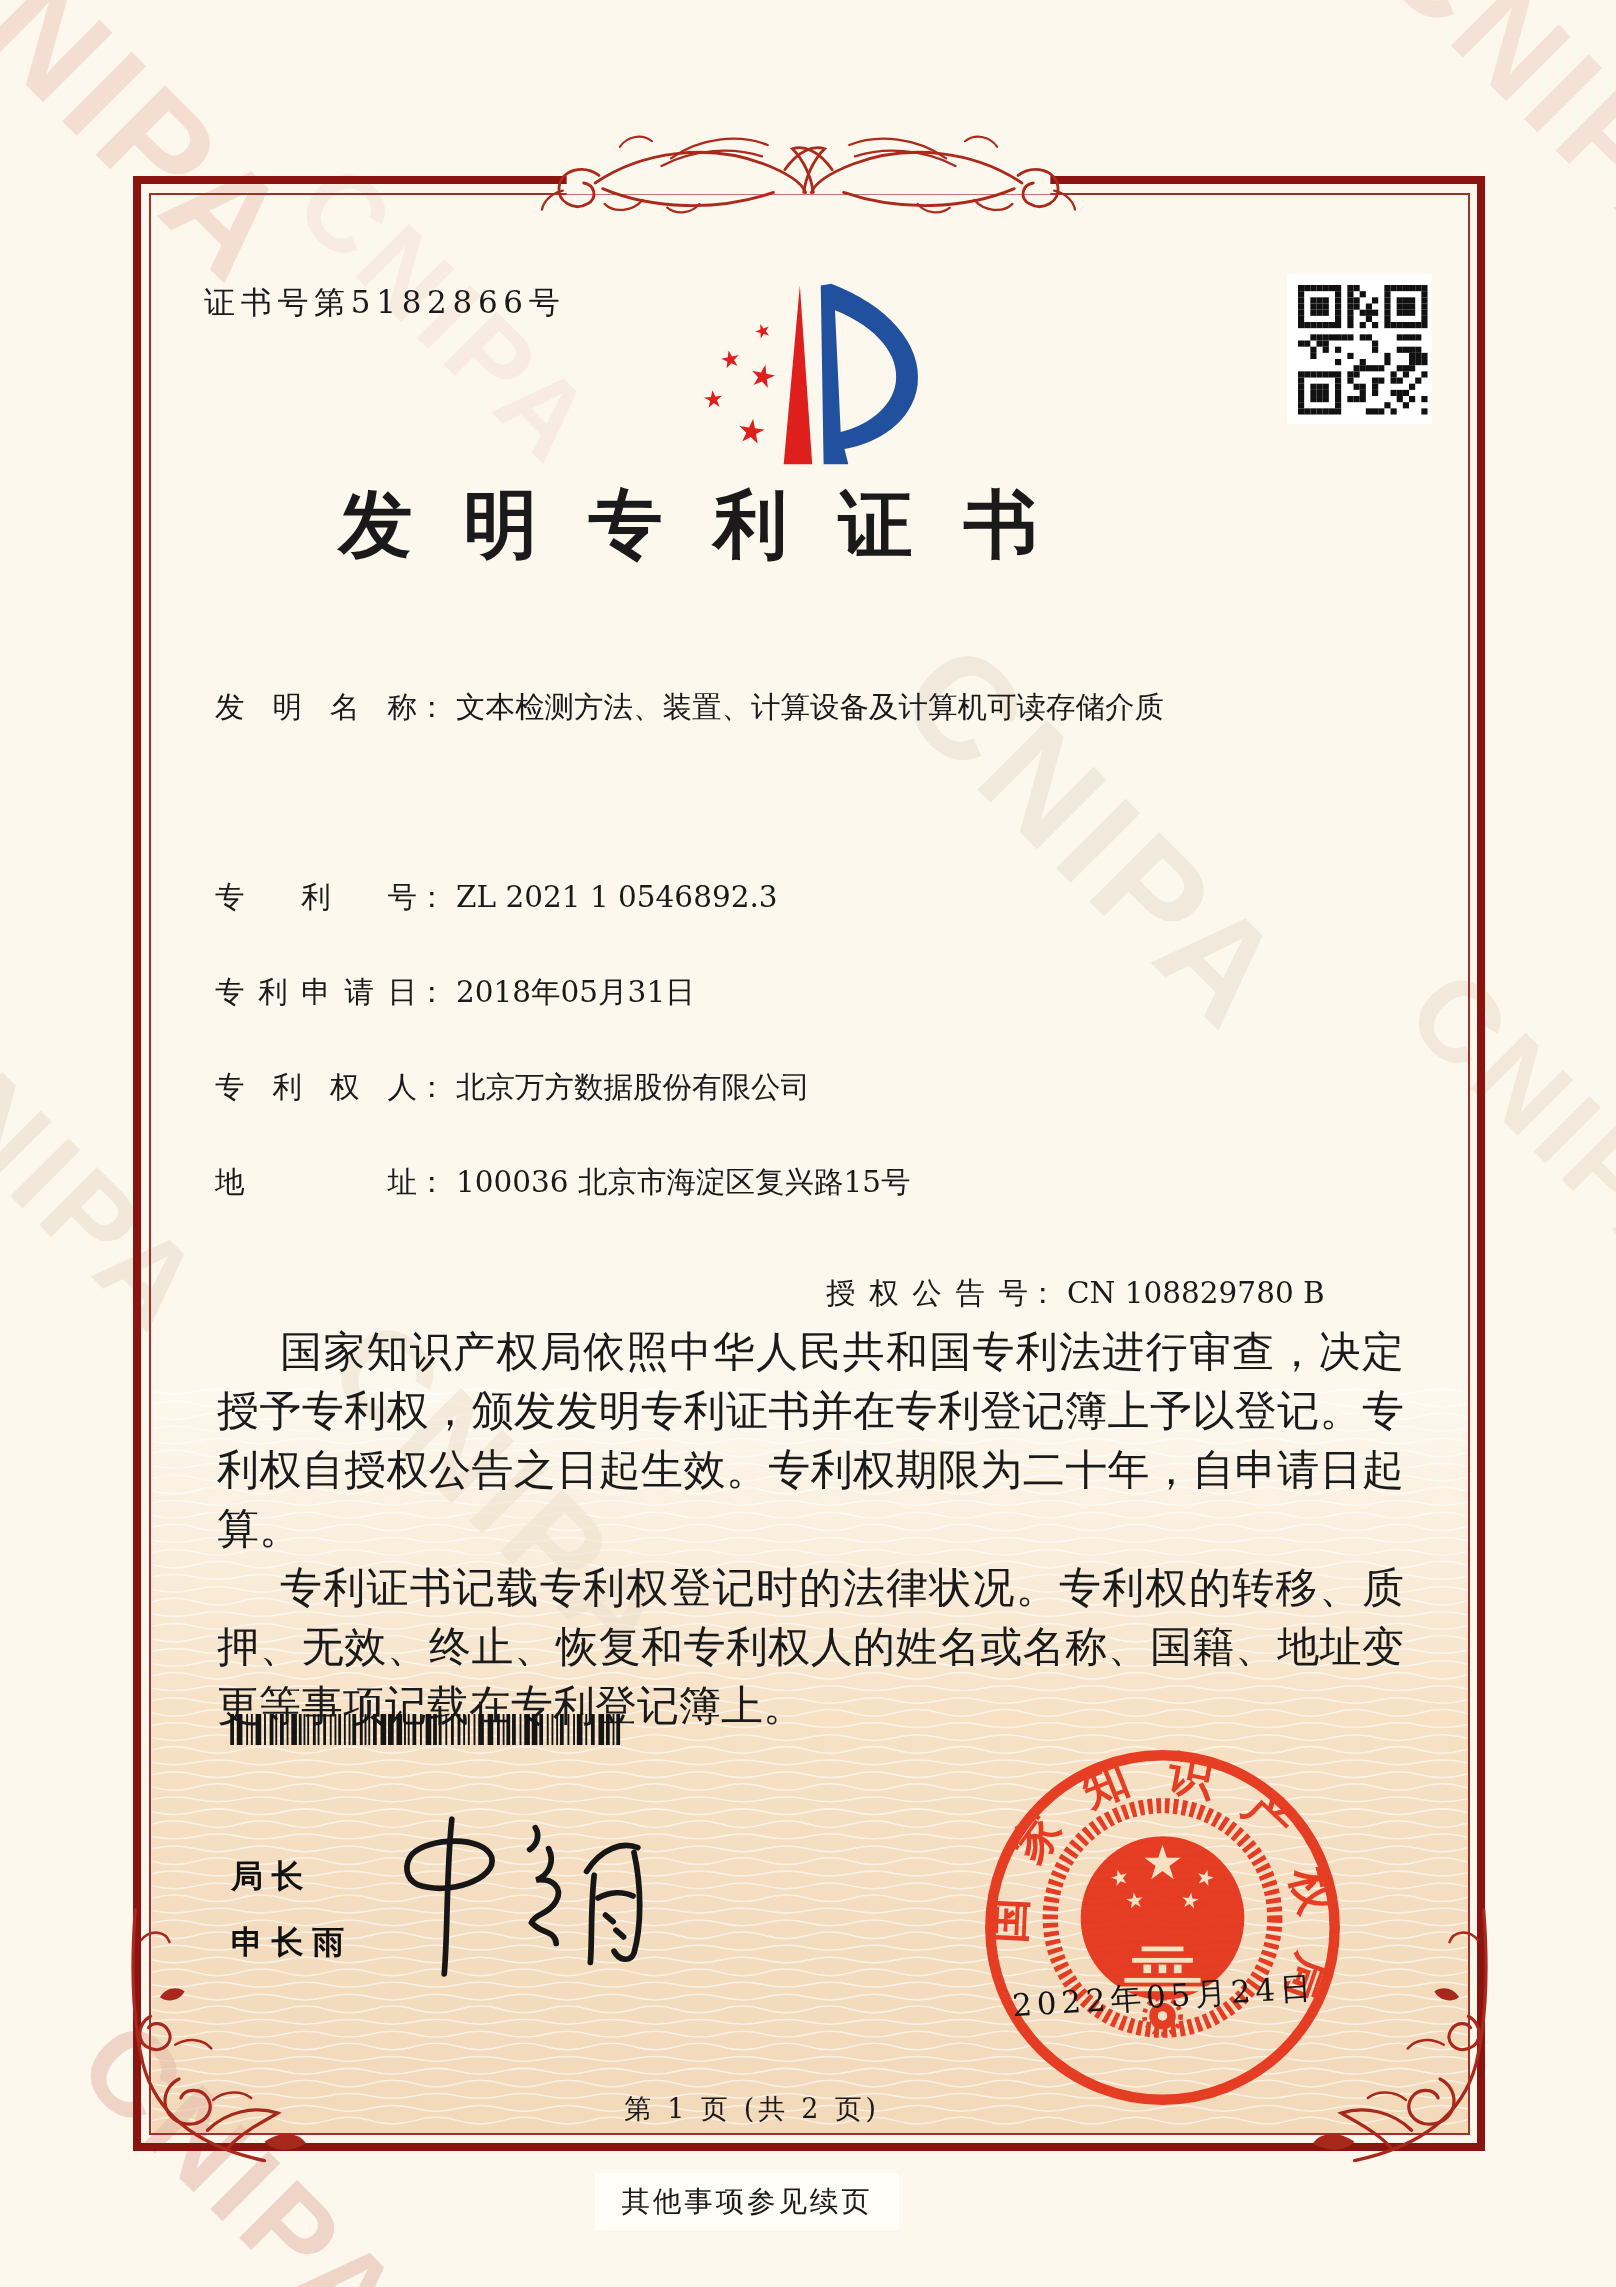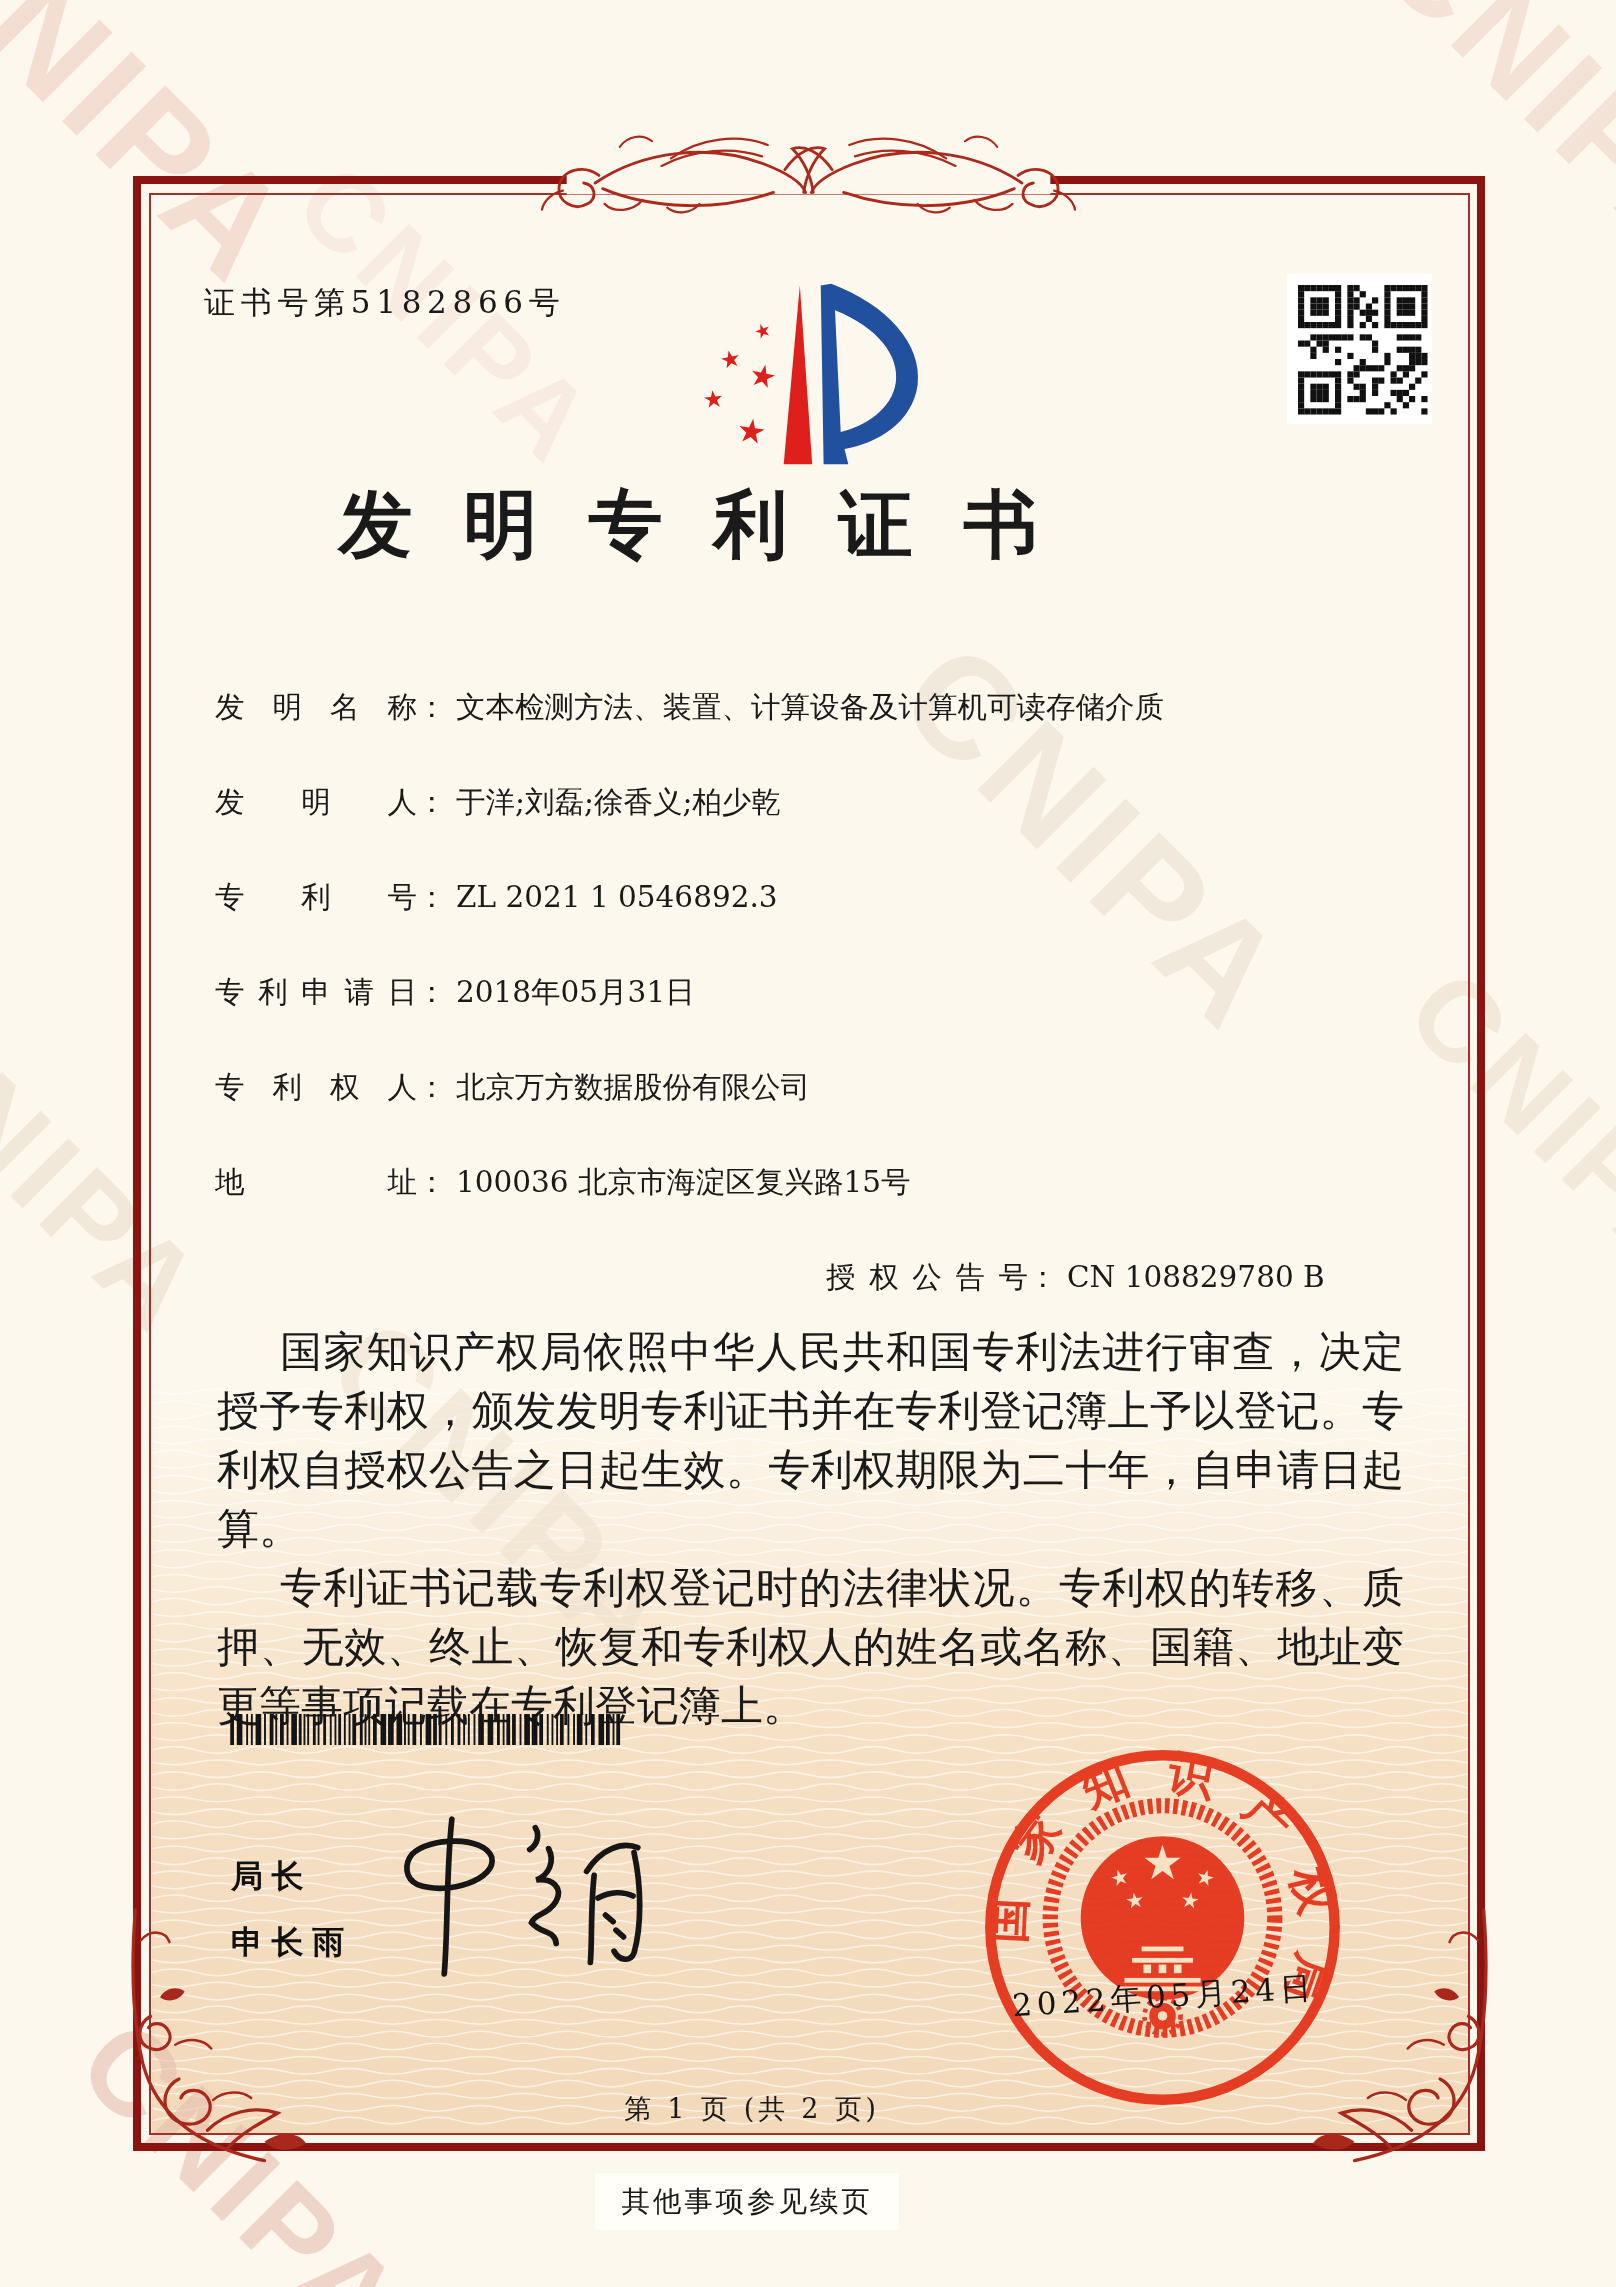--- a/index.html
+++ b/index.html
@@ -29,21 +29,21 @@
   .cert-no{left:204px;top:282px;font-size:31px;letter-spacing:5.7px;z-index:5;}
   .title{left:0;top:476px;width:1376px;text-align:center;font-size:74px;font-weight:700;
          letter-spacing:51px;text-indent:51px;z-index:5;}
 
   .qrbox{left:1287px;top:274px;width:145px;height:150px;background:#ffffff;z-index:5;}
   .qrbox svg{position:absolute;left:11.4px;top:10.5px;}
 
   .row{position:absolute;left:215px;font-size:29.5px;white-space:nowrap;z-index:5;}
   .row .lbl{display:inline-block;width:202px;text-align:justify;text-align-last:justify;}
   .row .val{margin-left:9.5px;}
-  .grant2{position:absolute;left:826px;font-size:29.5px;white-space:nowrap;z-index:5;}
+  .grant2{position:absolute;left:826px;font-size:29.5px;white-space:nowrap;z-index:5;margin-top:16px;}
   .grant2 .lbl{display:inline-block;width:202px;text-align:justify;text-align-last:justify;}
   .grant2 .val{margin-left:9.5px;}
 
   .bodytext{left:217px;top:1322px;width:1187px;z-index:5;}
   .bodytext p{margin:0;font-size:42px;line-height:59px;text-indent:63px;text-align:justify;}
 
   .barcode{left:228px;top:1714px;z-index:5;}
 
   .director{position:absolute;left:231px;font-size:32px;font-family:"Liberation Sans",sans-serif;
             font-weight:700;letter-spacing:8.6px;z-index:5;color:#111;}
@@ -391,23 +391,20 @@
         <rect x="97.5" y="130.0" width="6.5" height="6.5" fill="#111"></rect>
         <rect x="130.0" y="130.0" width="6.5" height="6.5" fill="#111"></rect>
       </svg>
   </div>
 
   <div class="abs title">发明专利证书</div>
 
   <div class="row" style="top:688px;">
     <span class="lbl">发明名称</span><span class="colon">：</span><span class="val">文本检测方法、装置、计算设备及计算机可读存储介质</span>
   </div>
-  <div class="row" style="top:783px;">
-    <span class="lbl">发明人</span><span class="colon">：</span><span class="val">于洋;刘磊;徐香义;柏少乾</span>
-  </div>
   <div class="row" style="top:878px;">
     <span class="lbl">专利号</span><span class="colon">：</span><span class="val">ZL 2021 1 0546892.3</span>
   </div>
   <div class="row" style="top:973px;">
     <span class="lbl">专利申请日</span><span class="colon">：</span><span class="val">2018年05月31日</span>
   </div>
   <div class="row" style="top:1068px;">
     <span class="lbl">专利权人</span><span class="colon">：</span><span class="val">北京万方数据股份有限公司</span>
   </div>
   <div class="row" style="top:1163px;">

